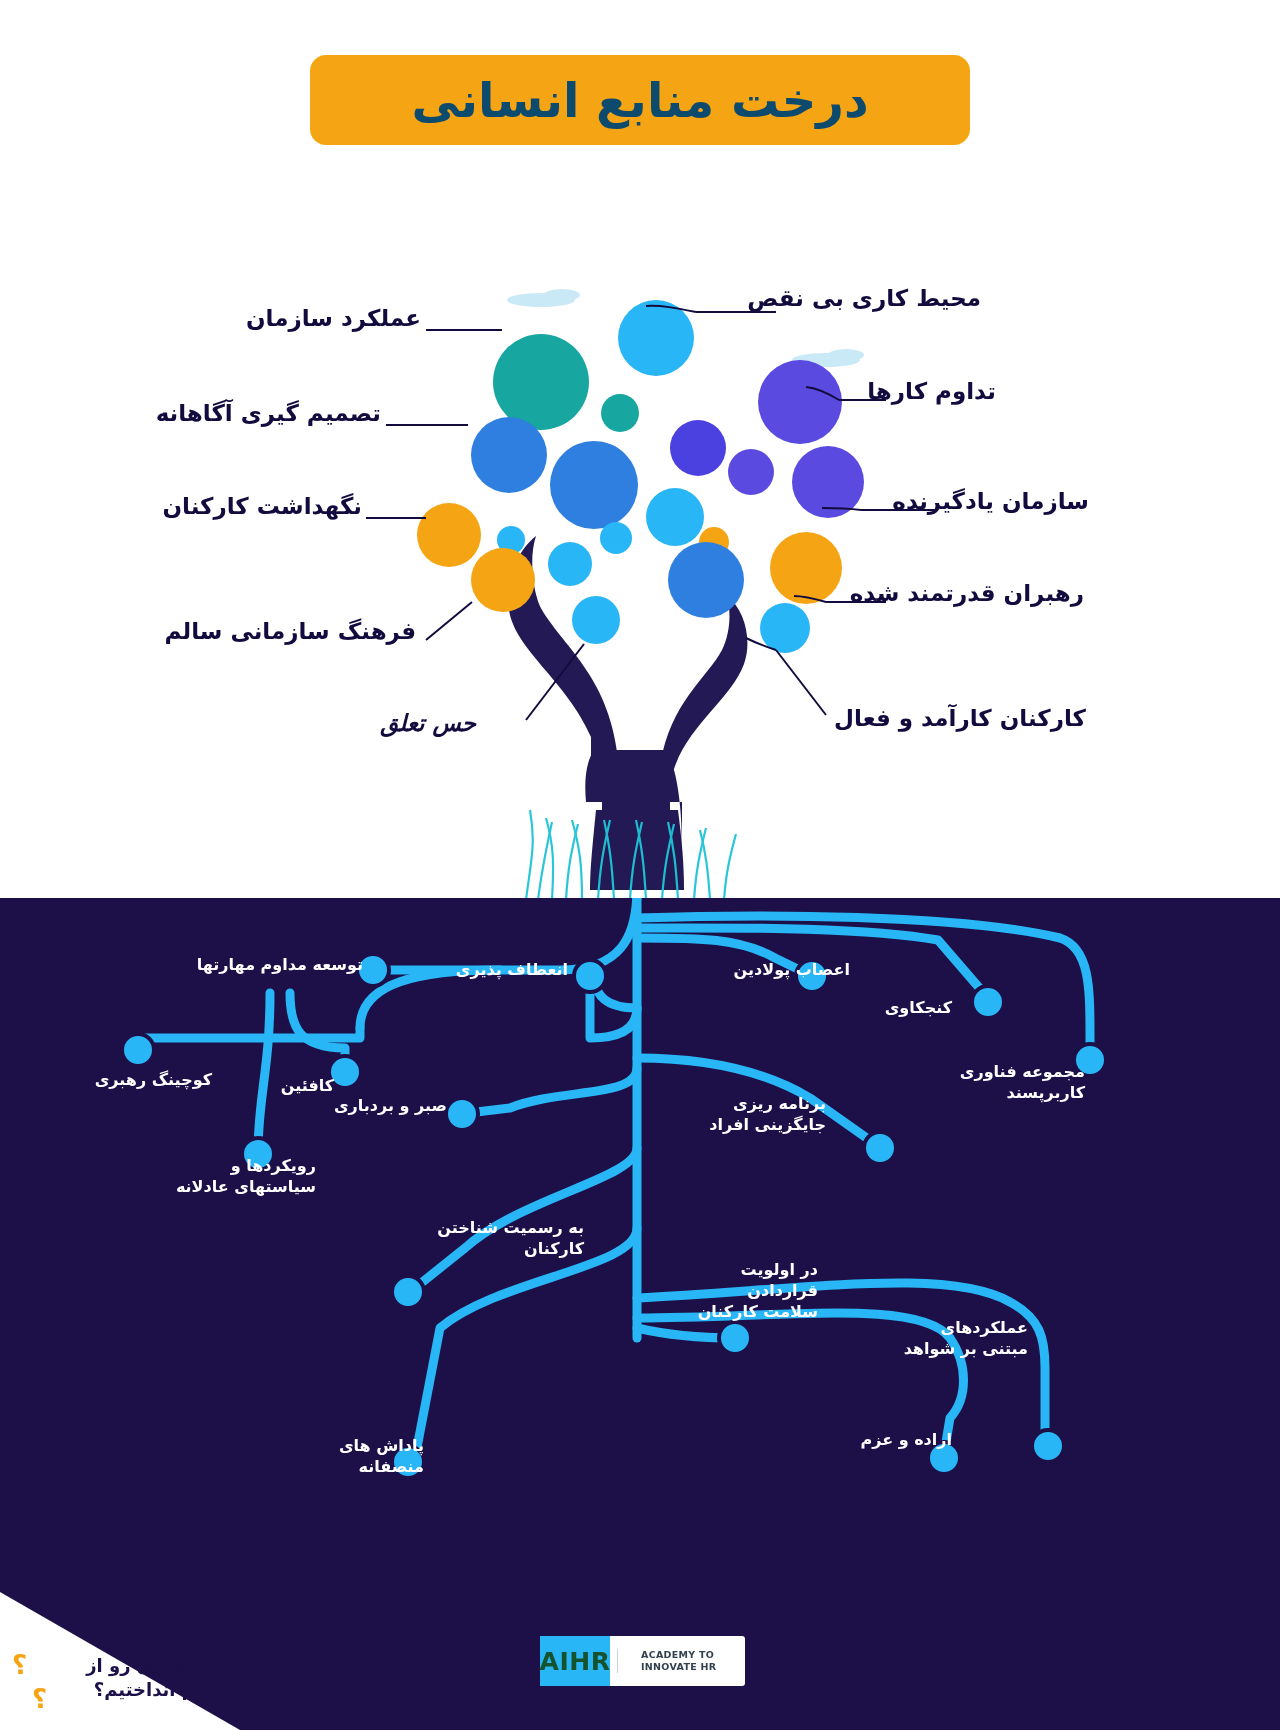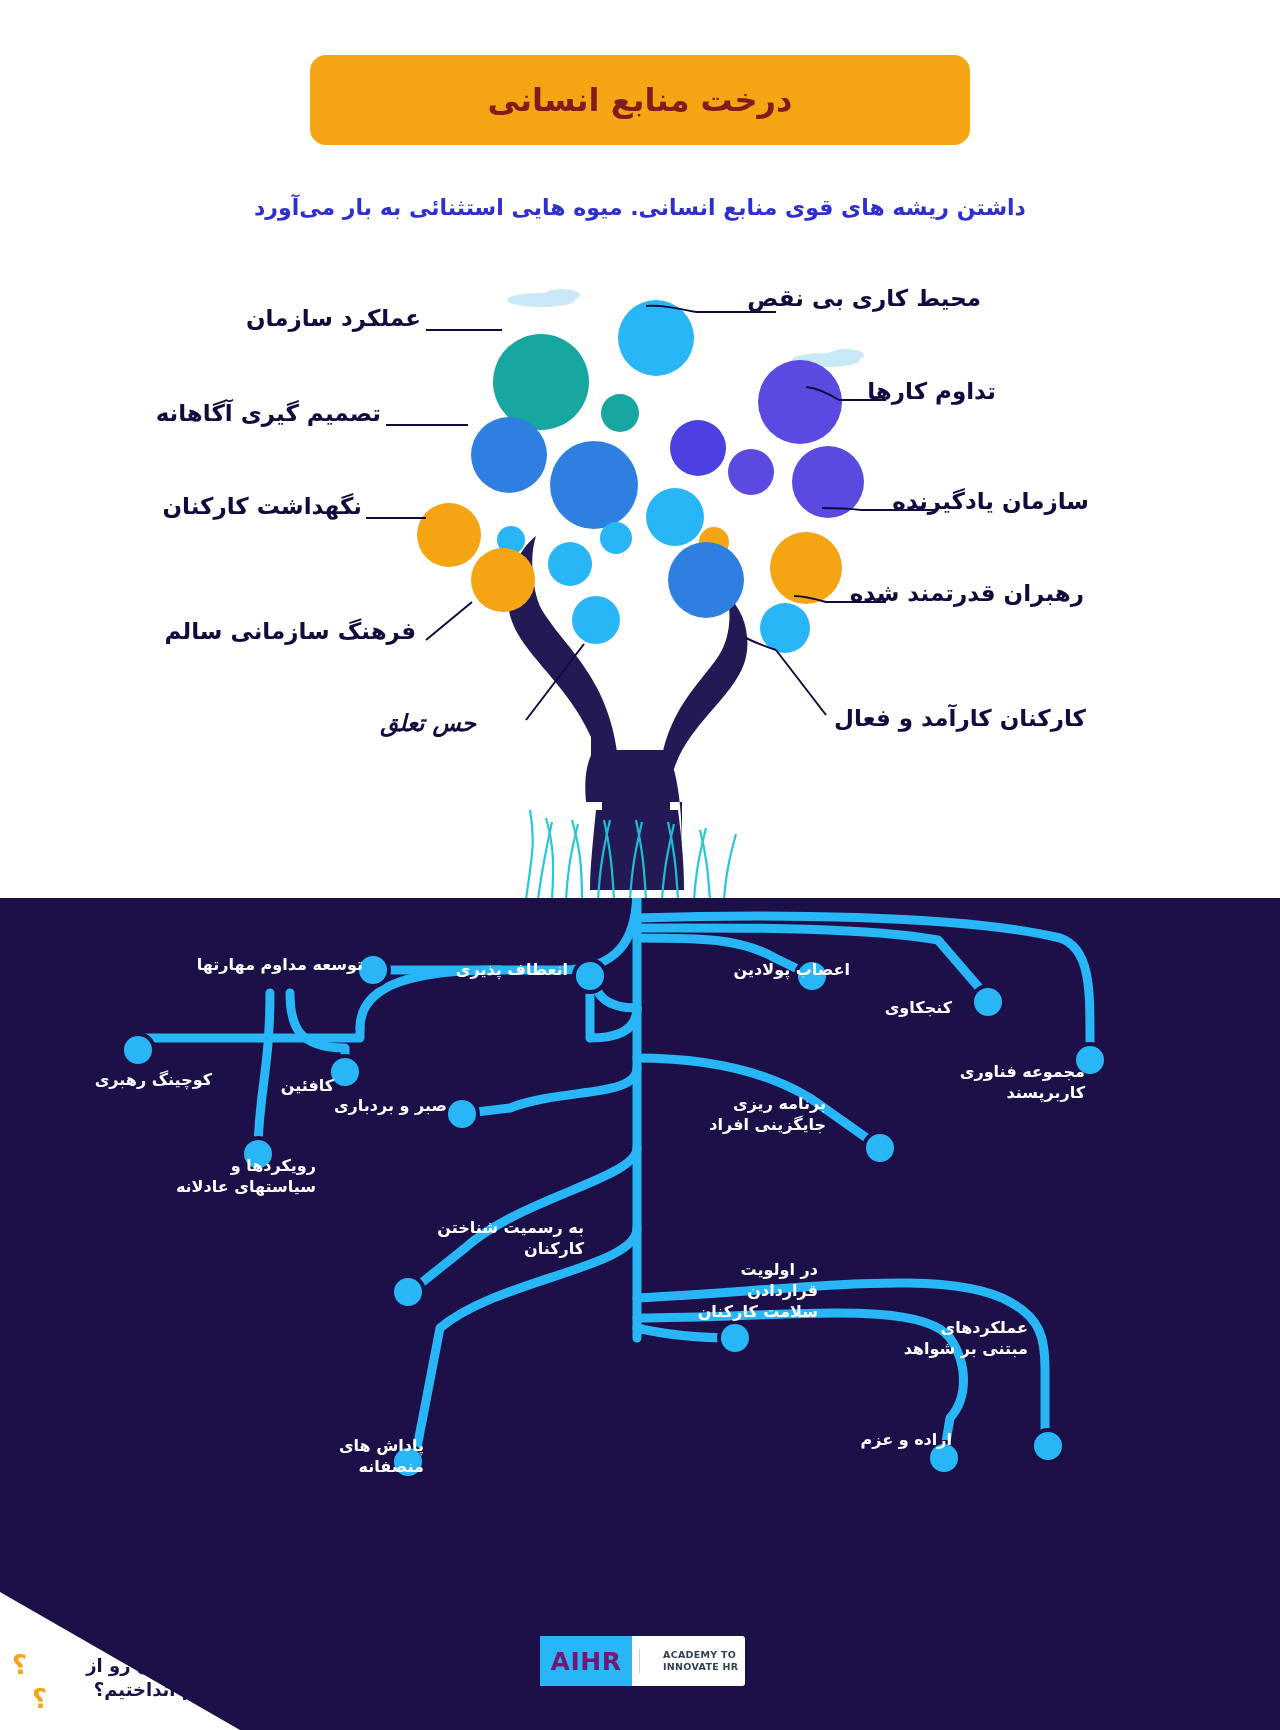--- a/index.html
+++ b/index.html
@@ -22,22 +22,22 @@
   
   .title-banner {
     position: absolute;
     left: 310px; top: 55px;
     width: 660px; height: 90px;
     background: #f5a414;
     border-radius: 16px;
     display: flex; align-items: center; justify-content: center;
   }
   .title-text {
-    color: #7f1d1d;
-    font-size: 32px;
+    color: #0c4a6e;
+    font-size: 48px;
     font-weight: bold;
     letter-spacing: 0px;
     direction: rtl;
   }
   .subtitle {
     position: absolute;
     left: 140px; top: 195px;
     width: 1000px;
     text-align: center;
     color: #2f2fd0;
@@ -85,23 +85,23 @@
     position: absolute;
     left: 540px; top: 1636px;
     width: 205px; height: 50px;
     background: #ffffff;
     border-radius: 3px;
     display: flex; align-items: center;
     direction: ltr;
   }
   .aihr-logo-box {
     background: #29b6f6;
-    width: 92px; height: 50px;
+    width: 70px; height: 50px;
     display: flex; align-items: center; justify-content: center;
-    color: #701a75; font-size: 25px; font-weight: bold; letter-spacing: .5px;
+    color: #14532d; font-size: 25px; font-weight: bold; letter-spacing: .5px;
   }
   .aihr-tag {
     padding-left: 23px;
     border-left: 1px solid #c9d2db;
     margin-left: 7px;
     font-size: 9.5px; line-height: 1.25; color: #33414f; font-weight: bold;
     letter-spacing: .3px;
   }
   .corner-cta {
     position: absolute;
@@ -130,21 +130,20 @@
   svg { display: block; }
 </style>
 </head>
 <body>
 
 <div id="infographic">
 
   <div class="title-banner">
     <div class="title-text">درخت منابع انسانی</div>
   </div>
-  <div class="subtitle">داشتن ریشه های قوی منابع انسانی. میوه هایی استثنائی به بار می‌آورد</div>
 
   <div class="tree-zone">
     <svg width="1280" height="650" viewBox="0 0 1280 650">
 
       <g opacity="0.55">
         <ellipse cx="535" cy="50" rx="34" ry="7" fill="#9fd8ef"></ellipse>
         <ellipse cx="556" cy="45" rx="18" ry="6" fill="#9fd8ef"></ellipse>
       </g>
       <g opacity="0.55">
         <ellipse cx="820" cy="110" rx="34" ry="7" fill="#9fd8ef"></ellipse>

